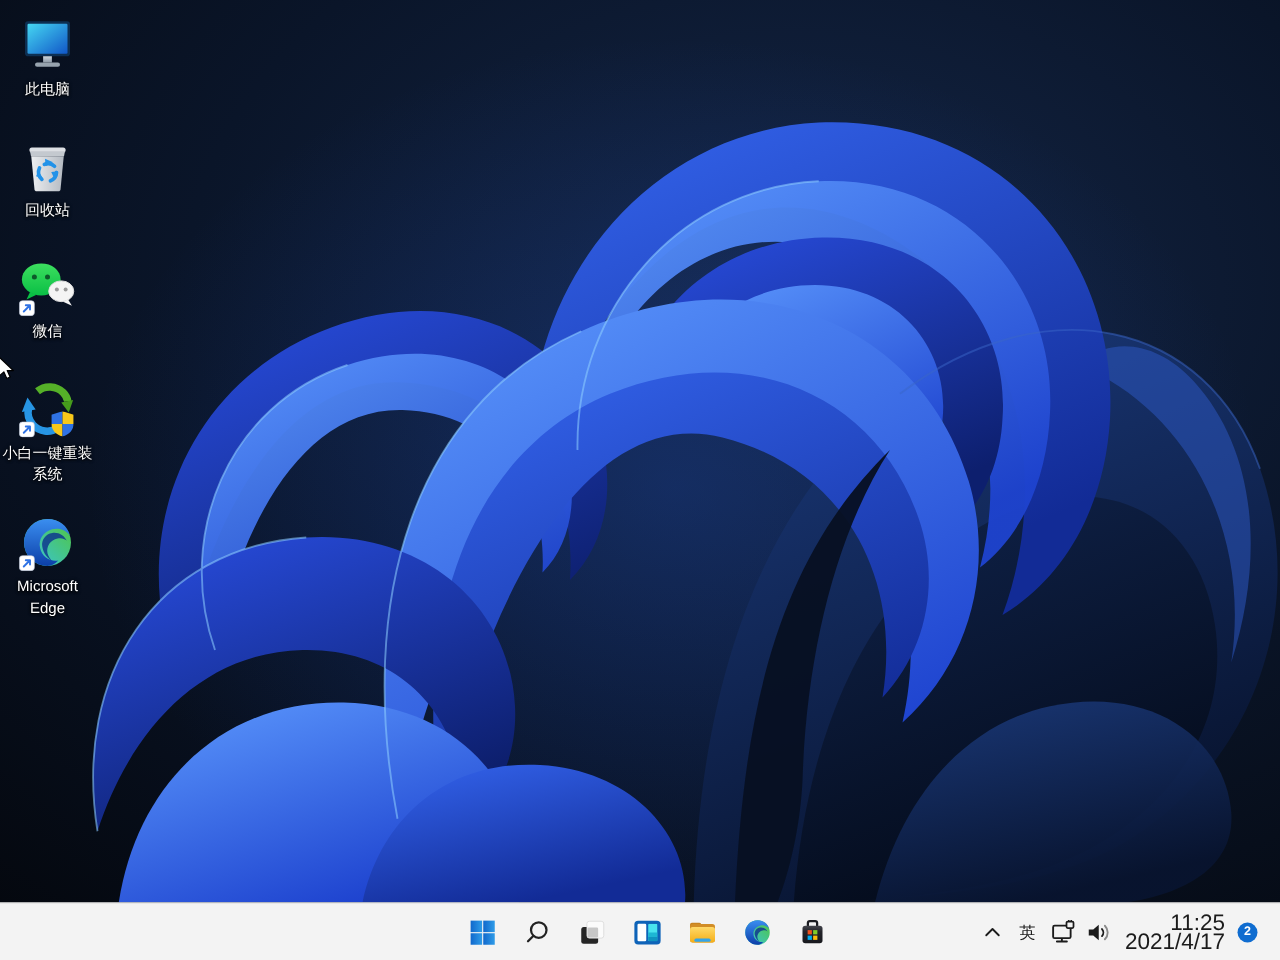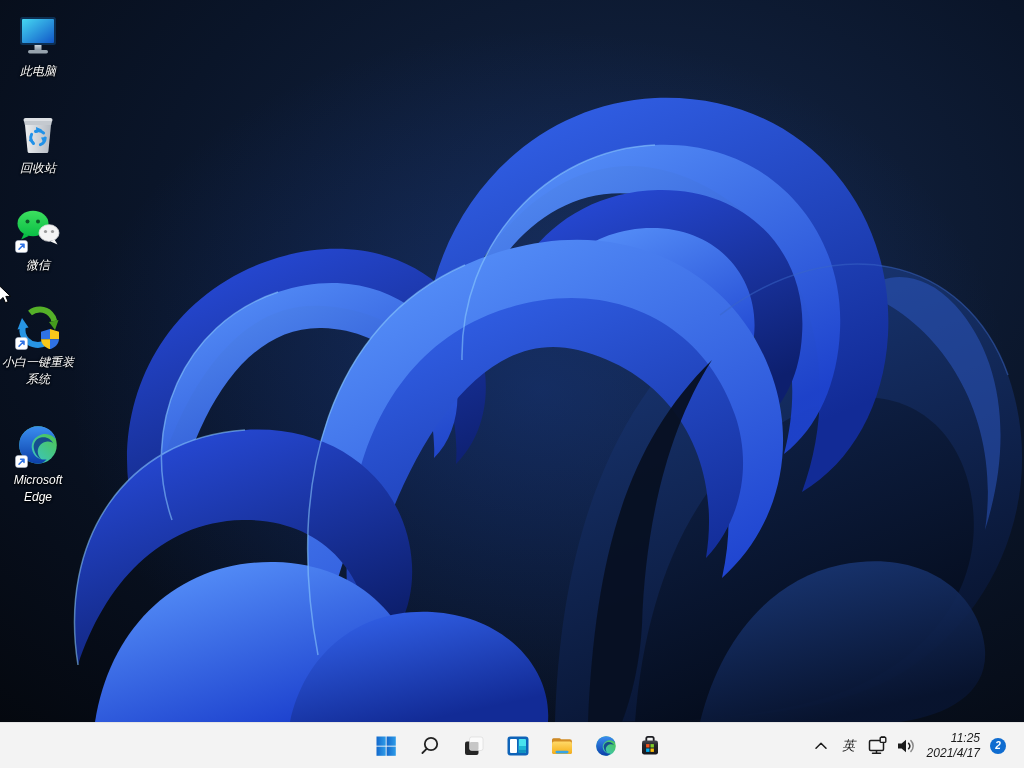--- a/index.html
+++ b/index.html
@@ -1,18 +1,18 @@
 <!DOCTYPE html>
 <html><head>
 <meta charset="utf-8">
 <style>
   * { margin:0; padding:0; box-sizing:border-box; }
   html,body { width:1024px; height:768px; overflow:hidden; background:#05090f;
               font-family:"Liberation Sans", sans-serif; }
-  .screen { position:relative; width:816px; height:768px;font-style:italic; }
+  .screen { position:relative; width:816px; height:768px; }
 
   
   .wallpaper { position:absolute; left:0; top:0; width:1024px; height:722px; }
 
   
   .desktop-icon { position:absolute; left:0; width:76px; display:flex;
                   flex-direction:column; align-items:center; cursor:default; }
   .icon-art { position:relative; width:48px; height:48px; margin-top:4px; }
   .icon-label { margin-top:3px; width:76px; text-align:center; color:#fff;
                 font-size:12px; line-height:17px;
@@ -32,21 +32,21 @@
   .tb-btn { width:40px; height:40px; margin:0 2px; border-radius:5px;
             display:flex; align-items:center; justify-content:center; }
   .tb-tray { position:absolute; right:0; top:0; height:46px; padding-right:14px;
              display:flex; align-items:center; }
   .tray-btn { height:40px; border-radius:5px; display:flex; align-items:center;
               justify-content:center; }
   .chevron-btn { width:28px; }
   .ime-btn { width:28px; font-size:13px; color:#1b1b1b; }
   .net-vol-btn { width:58px; gap:6px; }
   .clock-btn { flex-direction:column; align-items:flex-end; padding:0 6px;
-               font-size:12px; line-height:15px; color:#1b1b1b; }
+               font-size:18px; line-height:15px; color:#1b1b1b; }
   .badge-btn { width:24px; }
   .notif-badge { width:16px; height:16px; border-radius:50%; background:#0f6cd0;
                  color:#fff; font-size:10px; font-weight:bold; line-height:16px;
                  text-align:center; }
 </style>
 </head>
 <body>
 
 <div class="screen">
 
@@ -222,21 +222,21 @@
         <rect x="0.5" y="0.5" width="12" height="12" rx="2.5" fill="#fff" stroke="#b8c4d8" stroke-width="0.5"></rect>
         <path d="M4,9.2 L8.8,4.4 M5.6,4.2 L9,4.2 L9,7.6" stroke="#2f72e4" stroke-width="1.5" fill="none" stroke-linecap="round" stroke-linejoin="round"></path>
       </svg>
     </div>
     <div class="icon-label">
       <span>微信</span>
         <span></span>
     </div>
   </div>
 
-  <div class="desktop-icon" style="top:417px">
+  <div class="desktop-icon" style="top:406px">
     <div class="icon-art">
       <svg width="46" height="46" viewBox="0 0 24 24" style="margin:1px">
         <defs>
           <linearGradient id="egOuterD" x1="0" y1="1" x2="1" y2="0">
             <stop offset="0" stop-color="#35c4e8"></stop>
               <stop offset="1" stop-color="#52c63c"></stop>
           </linearGradient>
           <linearGradient id="egBodyD" x1="0" y1="0" x2="0" y2="1">
             <stop offset="0" stop-color="#3a8ef0"></stop>
               <stop offset="1" stop-color="#0c3fa8"></stop>

